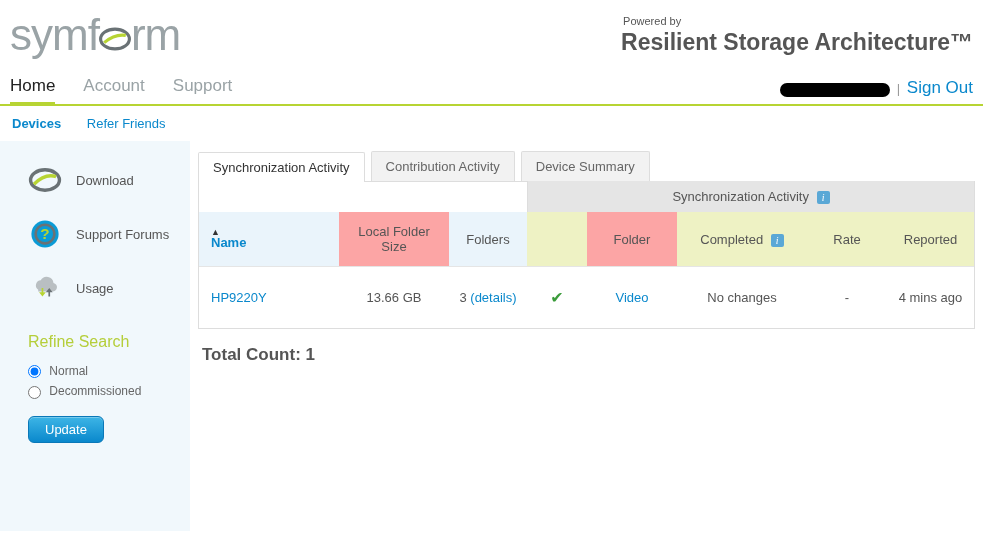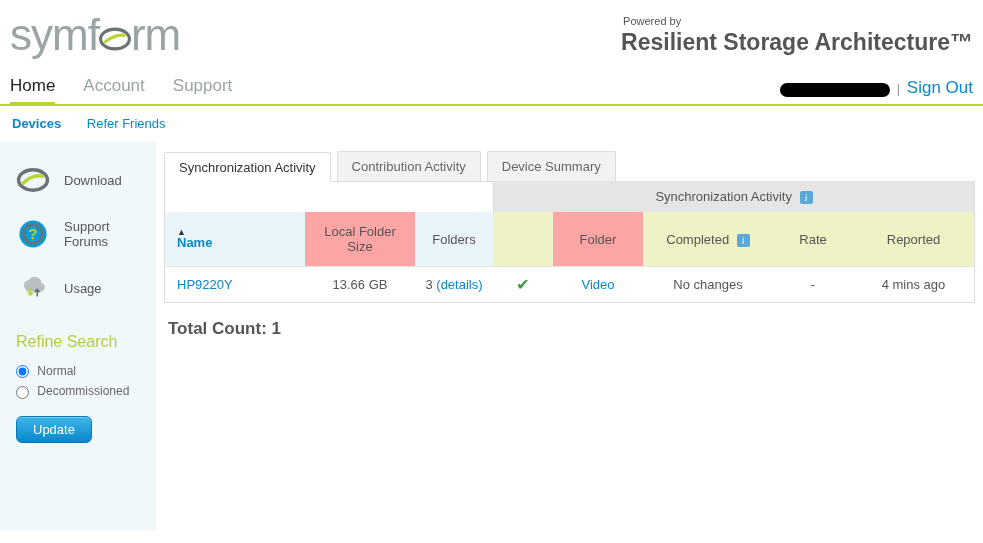--- a/index.html
+++ b/index.html
@@ -16,41 +16,41 @@
 .mainnav a { color: #9aa3a6; text-decoration: none; font-size: 17px; padding-bottom: 6px; }
 .mainnav a.active { color: #222; border-bottom: 4px solid #b7d433; margin-bottom: -2px; font-weight: 500; }
 .userbar { font-size: 13px; padding-bottom: 6px; }
 .userbar .redact { display: inline-block; width: 110px; height: 14px; background: #000; border-radius: 7px; vertical-align: middle; }
 .userbar .pipe { color: #999; padding: 0 3px; }
 .userbar a { color: #0a88cc; text-decoration: none; }
 .subnav { padding: 10px 12px; font-size: 13px; }
 .subnav a { color: #0a88cc; text-decoration: none; margin-right: 22px; }
 .subnav a.bold { font-weight: bold; }
 .layout { display: flex; }
-.sidebar { width: 156px; background: #f1f8fc; padding: 12px 0 20px 4px; min-height: 390px; }
+.sidebar { width: 190px; background: #f1f8fc; padding: 12px 0 20px 16px; min-height: 390px; }
 .sb-item { display: flex; align-items: center; gap: 14px; padding: 10px 12px; cursor: pointer; }
 .sb-icon { width: 34px; height: 34px; flex-shrink: 0; }
 .sb-label { color: #555; font-size: 13px; }
 .refine { padding: 18px 12px 0 12px; }
 .refine h4 { color: #b5ce3a; font-weight: normal; font-size: 16px; margin-bottom: 10px; }
 .refine label { display: block; font-size: 12px; color: #666; padding: 3px 0; }
 .refine input[type=radio] { margin-right: 5px; vertical-align: middle; }
 .btn { background: linear-gradient(#3db5e6,#0a88cc); color: #fff; border: 1px solid #0a78b8; border-radius: 6px; padding: 5px 16px; font-size: 13px; cursor: pointer; margin-top: 14px; box-shadow: inset 0 1px 0 rgba(255,255,255,.3); }
 .content { flex: 1; padding: 10px 8px 0 8px; }
 .tabs { display: flex; gap: 6px; border-bottom: 1px solid #ddd; }
 .tab { background: #f2f2f2; border: 1px solid #ddd; border-bottom: none; padding: 7px 14px; font-size: 13px; color: #666; border-radius: 2px 2px 0 0; cursor: pointer; }
 .tab.active { background: #fff; color: #333; position: relative; top: 1px; }
 .panel { border: 1px solid #ddd; border-top: none; margin-top: -1px; }
 .info-icon { display: inline-block; width: 13px; height: 13px; background: #5aa8d6; color: #fff; border-radius: 2px; font-size: 10px; text-align: center; line-height: 13px; font-family: Georgia, serif; font-style: italic; margin-left: 4px; vertical-align: middle; }
 table { width: 100%; border-collapse: collapse; }
 th { font-weight: normal; color: #555; font-size: 13px; padding: 12px 8px; text-align: center; }
 th.name { text-align: left; padding-left: 12px; }
 th a { color: #0a88cc; text-decoration: none; font-weight: bold; }
 .sort-arrow { font-size: 9px; color: #333; display: block; line-height: 6px; }
-tbody td { padding: 8px 8px; font-size: 13px; text-align: center; color: #555; }
+tbody td { padding: 21px 8px; font-size: 13px; text-align: center; color: #555; }
 tbody td.name { text-align: left; padding-left: 12px; }
 tbody td a { color: #0a88cc; text-decoration: none; }
 .check { color: #3a9b3a; font-size: 16px; }
 .totalcount { padding: 16px 4px; font-size: 17px; font-weight: bold; color: #555; }
 .panel-title-wrap { display: flex; }
 .panel-title-left { width: 328px; }
 .panel-title-right { flex:1; background:#e5e5e5; text-align:center; padding:8px; border-left:1px solid #ddd; }
 thead th { border-bottom:1px solid #e5e5e5; }
 </style>
 </head>

